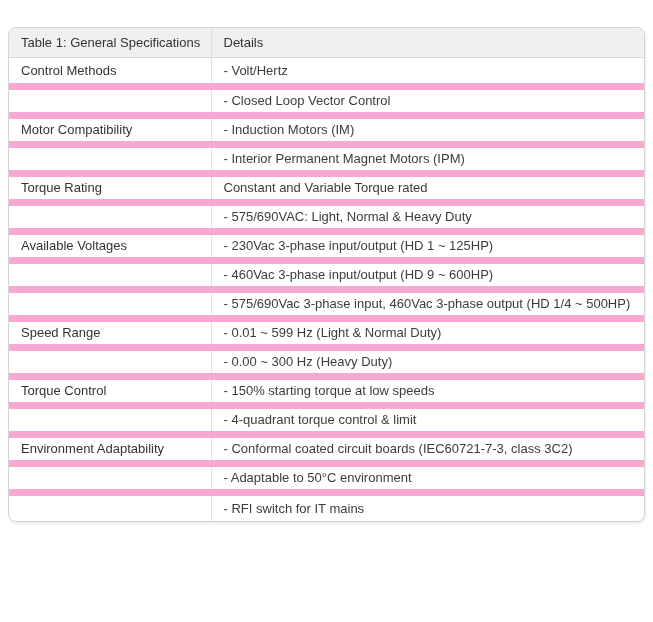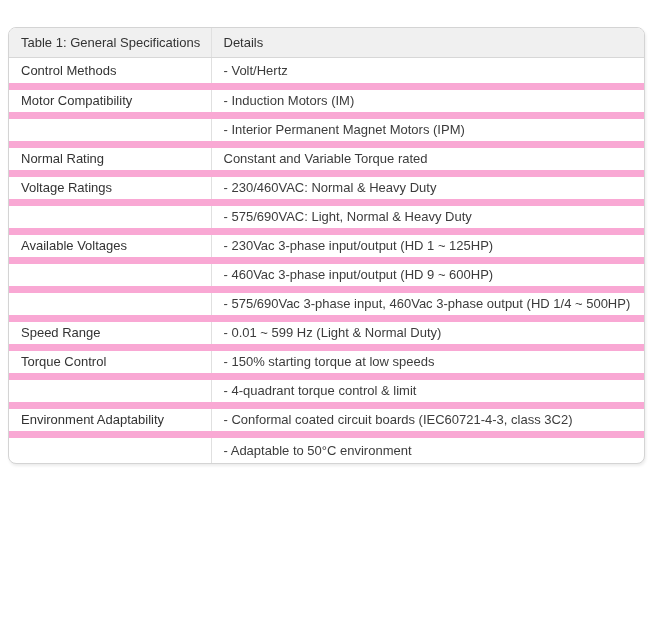--- a/index.html
+++ b/index.html
@@ -74,41 +74,41 @@
       </tr>
     </thead>
     <tbody>
   <tr>
     <td class="label-cell">Control Methods</td>
     <td class="detail-cell">- Volt/Hertz</td>
   </tr>
 
 
 
+  <tr>
+    <td class="label-cell"></td>
+    <td class="detail-cell">- Closed Loop Vector Control</td>
+  </tr>
 
   <tr>
     <td class="label-cell">Motor Compatibility</td>
     <td class="detail-cell">- Induction Motors (IM)</td>
   </tr>
 
   <tr>
     <td class="label-cell"></td>
     <td class="detail-cell">- Interior Permanent Magnet Motors (IPM)</td>
   </tr>
 
 
   <tr>
-    <td class="label-cell">Normal Rating</td>
+    <td class="label-cell">Torque Rating</td>
     <td class="detail-cell">Constant and Variable Torque rated</td>
   </tr>
 
-  <tr>
-    <td class="label-cell">Voltage Ratings</td>
-    <td class="detail-cell">- 230/460VAC: Normal &amp; Heavy Duty</td>
-  </tr>
 
   <tr>
     <td class="label-cell"></td>
     <td class="detail-cell">- 575/690VAC: Light, Normal &amp; Heavy Duty</td>
   </tr>
 
   <tr>
     <td class="label-cell">Available Voltages</td>
     <td class="detail-cell">- 230Vac 3-phase input/output (HD 1 ~ 125HP)</td>
   </tr>
@@ -121,36 +121,44 @@
   <tr>
     <td class="label-cell"></td>
     <td class="detail-cell">- 575/690Vac 3-phase input, 460Vac 3-phase output (HD 1/4 ~ 500HP)</td>
   </tr>
 
   <tr>
     <td class="label-cell">Speed Range</td>
     <td class="detail-cell">- 0.01 ~ 599 Hz (Light &amp; Normal Duty)</td>
   </tr>
 
+  <tr>
+    <td class="label-cell"></td>
+    <td class="detail-cell">- 0.00 ~ 300 Hz (Heavy Duty)</td>
+  </tr>
 
   <tr>
     <td class="label-cell">Torque Control</td>
     <td class="detail-cell">- 150% starting torque at low speeds</td>
   </tr>
 
   <tr>
     <td class="label-cell"></td>
     <td class="detail-cell">- 4-quadrant torque control &amp; limit</td>
   </tr>
 
   <tr>
     <td class="label-cell">Environment Adaptability</td>
-    <td class="detail-cell">- Conformal coated circuit boards (IEC60721-4-3, class 3C2)</td>
+    <td class="detail-cell">- Conformal coated circuit boards (IEC60721-7-3, class 3C2)</td>
   </tr>
 
   <tr>
     <td class="label-cell"></td>
     <td class="detail-cell">- Adaptable to 50°C environment</td>
   </tr>
 
+  <tr>
+    <td class="label-cell"></td>
+    <td class="detail-cell">- RFI switch for IT mains</td>
+  </tr>
 </tbody>
   </table>
 </div>
 
 </body></html>

